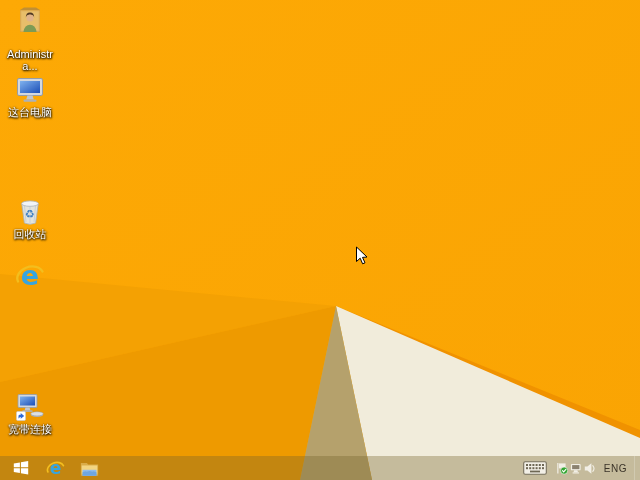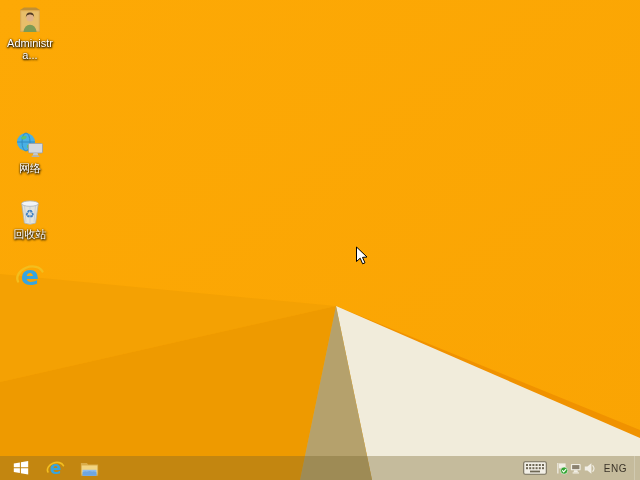--- a/index.html
+++ b/index.html
@@ -10,21 +10,21 @@
   }
   .desktop{position:relative;width:640px;height:480px;overflow:hidden;background:#FCA704;}
   .wallpaper{position:absolute;left:0;top:0;width:640px;height:480px;display:block;}
 
   
   .desktop-icon{
     position:absolute;left:1px;width:58px;
     display:flex;flex-direction:column;align-items:center;
     cursor:default;
   }
-  .di-1{top:5px;}  .di-2{top:74px;} .di-3{top:130px;} .di-4{top:196px;}
+  .di-1{top:5px;gap:11px;}  .di-2{top:74px;} .di-3{top:130px;} .di-4{top:196px;}
   .di-5{top:261px;}.di-6{top:327px;}.di-7{top:391px;}
   .di-img{width:30px;height:30px;flex:0 0 auto;}
   .di-label{
     margin-top:2px;max-width:58px;
     font-size:11px;line-height:12px;color:#fff;text-align:center;
     word-break:break-all;
     text-shadow:0 1px 2px rgba(0,0,0,.85),0 0 2px rgba(0,0,0,.6),1px 1px 2px rgba(0,0,0,.7);
   }
 
   
@@ -83,54 +83,70 @@
       <path d="M5,5 l4,-2.5 h12 l4,2.5 v22 H5 z" fill="#C08F35"></path>
       <rect x="5" y="5" width="20" height="22" rx="1" fill="#DCA94E"></rect>
       <rect x="6.2" y="6.2" width="17.6" height="19.6" fill="#E8BE6A"></rect>
       <path d="M10.8,12.6 Q10.8,7.4 15,7.4 Q19.2,7.4 19.2,12.6 L18.2,10.6 Q15,8.9 11.8,10.6 Z" fill="#4E3723"></path>
       <circle cx="15" cy="13" r="3.6" fill="#DFB28A"></circle>
       <path d="M8.4,27 q1.2,-7.2 6.6,-7.2 q5.4,0 6.6,7.2 z" fill="#7E9B54"></path>
     </svg>
     <div class="di-label">Administra...</div>
   </div>
 
-
-  <div class="desktop-icon di-3">
-    <svg class="di-img" viewBox="0 0 30 30">
-      <circle cx="11" cy="12" r="9" fill="#49B0E4"></circle>
-      <ellipse cx="11" cy="12" rx="4" ry="9" fill="none" stroke="#2C86BE" stroke-width="0.9"></ellipse>
-      <line x1="2" y1="12" x2="20" y2="12" stroke="#2C86BE" stroke-width="0.9"></line>
-      <path d="M5.5,8 q3,-3.4 6.4,-1.6 q-0.8,3.2 -4.2,3 z" fill="#5FC171"></path>
-      <path d="M12,15 q3,-1 4.6,1.4 q-2,2.4 -4.6,1 z" fill="#5FC171"></path>
-      <rect x="13.5" y="13.5" width="14" height="9.5" rx="1" fill="#D4D8DE" stroke="#969DA6" stroke-width="0.8"></rect>
-      <rect x="15.5" y="15.3" width="10" height="6" fill="url(#scr)"></rect>
-      <path d="M18.5,23 h4 l0.8,2.4 h-5.6 z" fill="#C2C7CE"></path>
-      <rect x="16.5" y="25.4" width="8" height="1.6" rx="0.8" fill="#ABB1B9"></rect>
-    </svg>
-    <div class="di-label">网络</div>
-  </div>
+  <div class="desktop-icon di-2">
+    <svg class="di-img" viewBox="0 0 30 30">
+      <defs>
+        <linearGradient id="scr" x1="0" y1="0" x2="1" y2="1">
+          <stop offset="0" stop-color="#7FB2EE"></stop>
+            <stop offset="1" stop-color="#1C4EB6"></stop>
+        </linearGradient>
+      </defs>
+      <rect x="2.5" y="4.5" width="25" height="17" rx="1.5" fill="#D4D8DE" stroke="#969DA6" stroke-width="1"></rect>
+      <rect x="5" y="7" width="20" height="12" fill="url(#scr)"></rect>
+      <path d="M12.4,21.5 h5.2 l1.2,4 h-7.6 z" fill="#C2C7CE"></path>
+      <rect x="8.5" y="25.5" width="13" height="2.2" rx="1" fill="#ABB1B9"></rect>
+    </svg>
+    <div class="di-label">这台电脑</div>
+  </div>
+
 
   <div class="desktop-icon di-4">
     <svg class="di-img" viewBox="0 0 30 30">
       <path d="M6.8,8 L9.4,27 Q15,29.6 20.6,27 L23.2,8 z" fill="#E2E8ED" fill-opacity="0.93" stroke="#A9B4BD" stroke-width="0.8"></path>
       <path d="M9.5,10 L11,26 M15,10.5 L15,27 M20.5,10 L19,26" stroke="#C8D1D8" stroke-width="1" fill="none"></path>
       <ellipse cx="15" cy="7.6" rx="8.4" ry="2.7" fill="#F1F4F7" stroke="#A9B4BD" stroke-width="0.8"></ellipse>
       <text x="15" y="21.5" font-size="11" text-anchor="middle" fill="#3E7FC1">♻</text>
     </svg>
     <div class="di-label">回收站</div>
   </div>
 
   <div class="desktop-icon di-5">
     <svg class="di-img" viewBox="0 0 30 30">
       <text x="15" y="24" font-size="27" font-weight="bold" text-anchor="middle" fill="#38A5DE" font-family="'DejaVu Sans',sans-serif">e</text>
       <path d="M3,20.5 A 13 9.5 -18 1 1 27.5,10.5" fill="none" stroke="#F3BE1E" stroke-width="2.3" stroke-linecap="round"></path>
     </svg>
   </div>
 
 
+  <div class="desktop-icon di-7">
+    <svg class="di-img" viewBox="0 0 30 30">
+      <rect x="3" y="3.5" width="19" height="13" rx="1" fill="#D4D8DE" stroke="#969DA6" stroke-width="0.8"></rect>
+      <rect x="5" y="5.5" width="15" height="9" fill="url(#scr)"></rect>
+      <path d="M10.5,16.5 h4 l1,3 h-6 z" fill="#C2C7CE"></path>
+      <rect x="7.5" y="19.3" width="10" height="1.6" fill="#ABB1B9"></rect>
+      <ellipse cx="22" cy="23.8" rx="6.3" ry="2.1" fill="#AEB4BC"></ellipse>
+      <ellipse cx="22" cy="22.8" rx="6.3" ry="2.1" fill="#DCE0E5" stroke="#959CA5" stroke-width="0.5"></ellipse>
+      <g>
+        <rect x="1.5" y="20.5" width="9" height="9" rx="1.2" fill="#fff" stroke="#C6CBD2" stroke-width="0.6"></rect>
+        <path d="M3.5,27.6 L3.5,25 Q3.5,23.4 5.7,23.8 V22 L9.2,24.9 5.7,27.8 V26 Q4.4,25.7 4.4,27 z" fill="#2E6BD8"></path>
+      </g>
+    </svg>
+    <div class="di-label">宽带连接</div>
+  </div>
 
   <div class="taskbar">
     <div class="tb-left">
 
       <button class="tb-btn">
         <svg width="16" height="16" viewBox="0 0 16 16">
           <path d="M0.8,3.4 L6.9,2.4 V7.2 H0.8 z" fill="#fff"></path>
           <path d="M7.9,2.2 L15.2,1 V7.2 H7.9 z" fill="#fff"></path>
           <path d="M0.8,8.2 H6.9 V13 L0.8,12 z" fill="#fff"></path>
           <path d="M7.9,8.2 H15.2 V14.4 L7.9,13.2 z" fill="#fff"></path>

